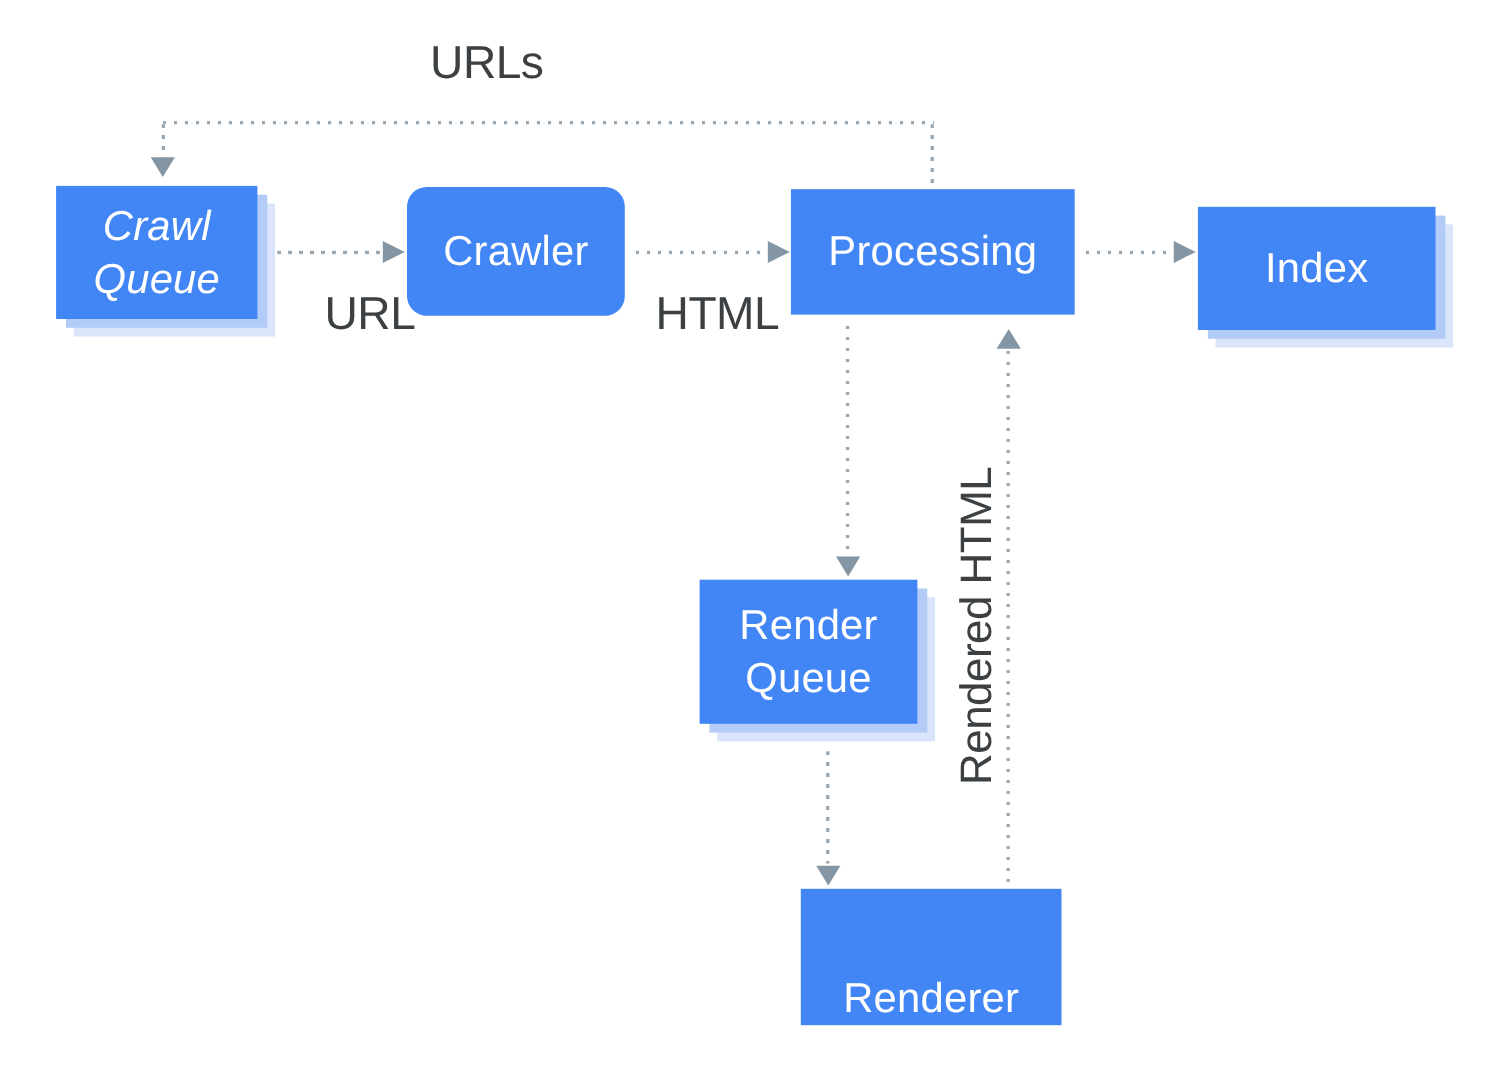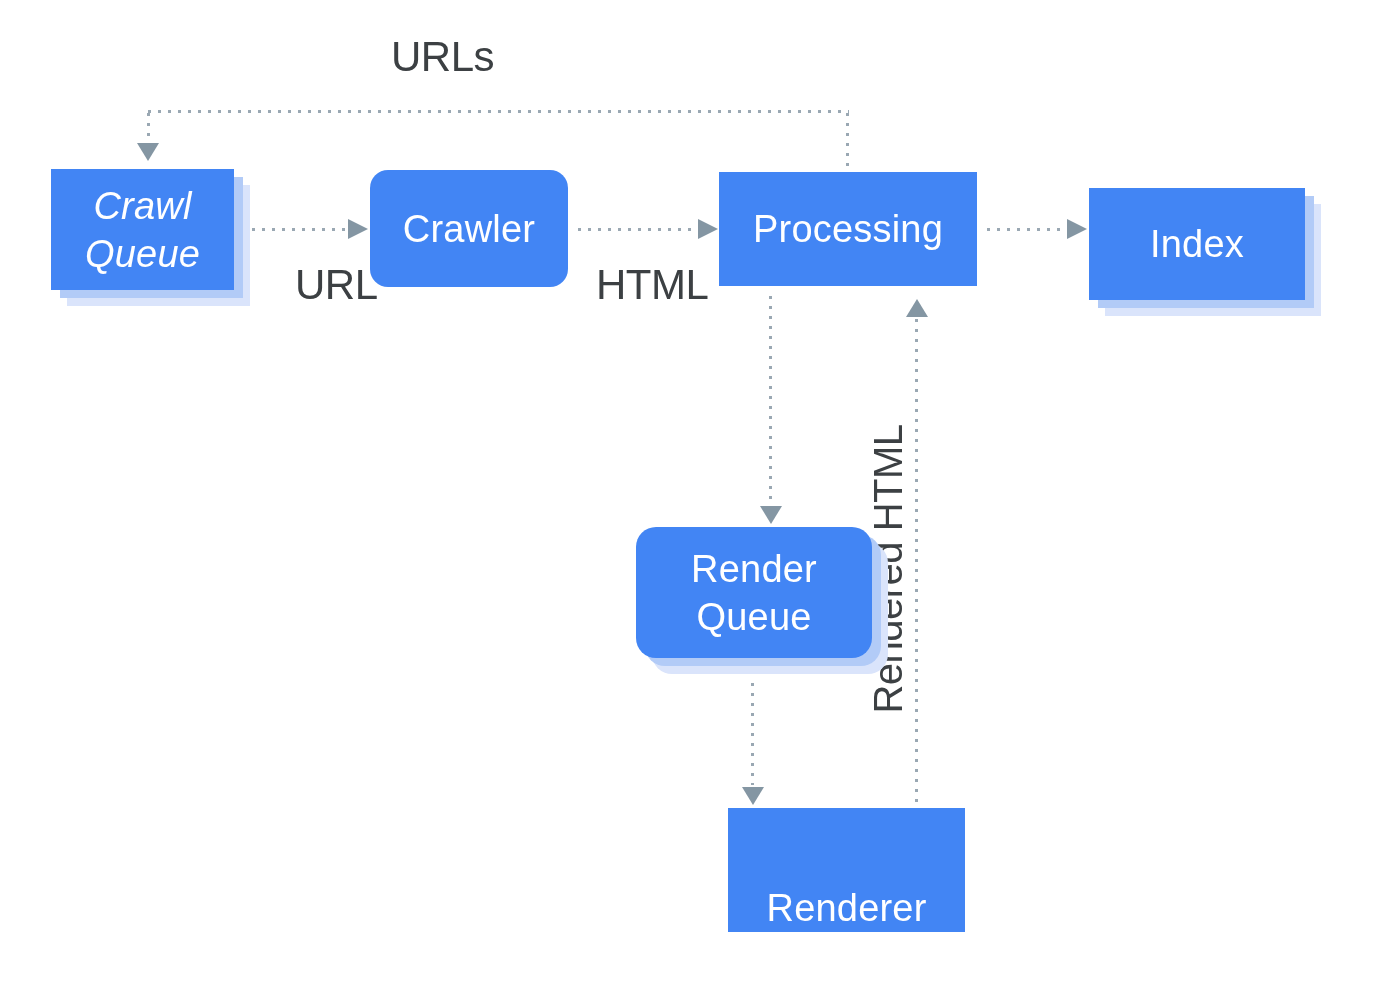--- a/index.html
+++ b/index.html
@@ -38,21 +38,21 @@
   }
   .node.shadowed {
     box-shadow: 9px 8px 0 var(--shadow-inner), 16px 16px 0 var(--shadow-outer);
   }
   .node .lbl { display:block; padding: 0 14px; }
 
   #node-crawl-queue  { left:51px;   top:169px; width:183px; height:121px;font-style:italic; }
   #node-crawler      { left:370px;  top:170px; width:198px; height:117px;border-radius:18px; }
   #node-processing   { left:719px;  top:172px; width:258px; height:114px; }
   #node-index        { left:1089px; top:172px; width:216px; height:112px;margin-top:16px; }
-  #node-render-queue { left:636px;  top:527px; width:236px; height:131px;border-radius:20px; }
+  #node-render-queue { left:636px;  top:527px; width:198px; height:131px; }
   #node-renderer     { left:728px;  top:808px; width:237px; height:124px;align-items:flex-end; }
 
   
   .dh {
     position: absolute;
     height: 3px;
     background: repeating-linear-gradient(to right, var(--arrow-dots) 0 3px, transparent 3px 10px);
   }
   .dv {
     position: absolute;

